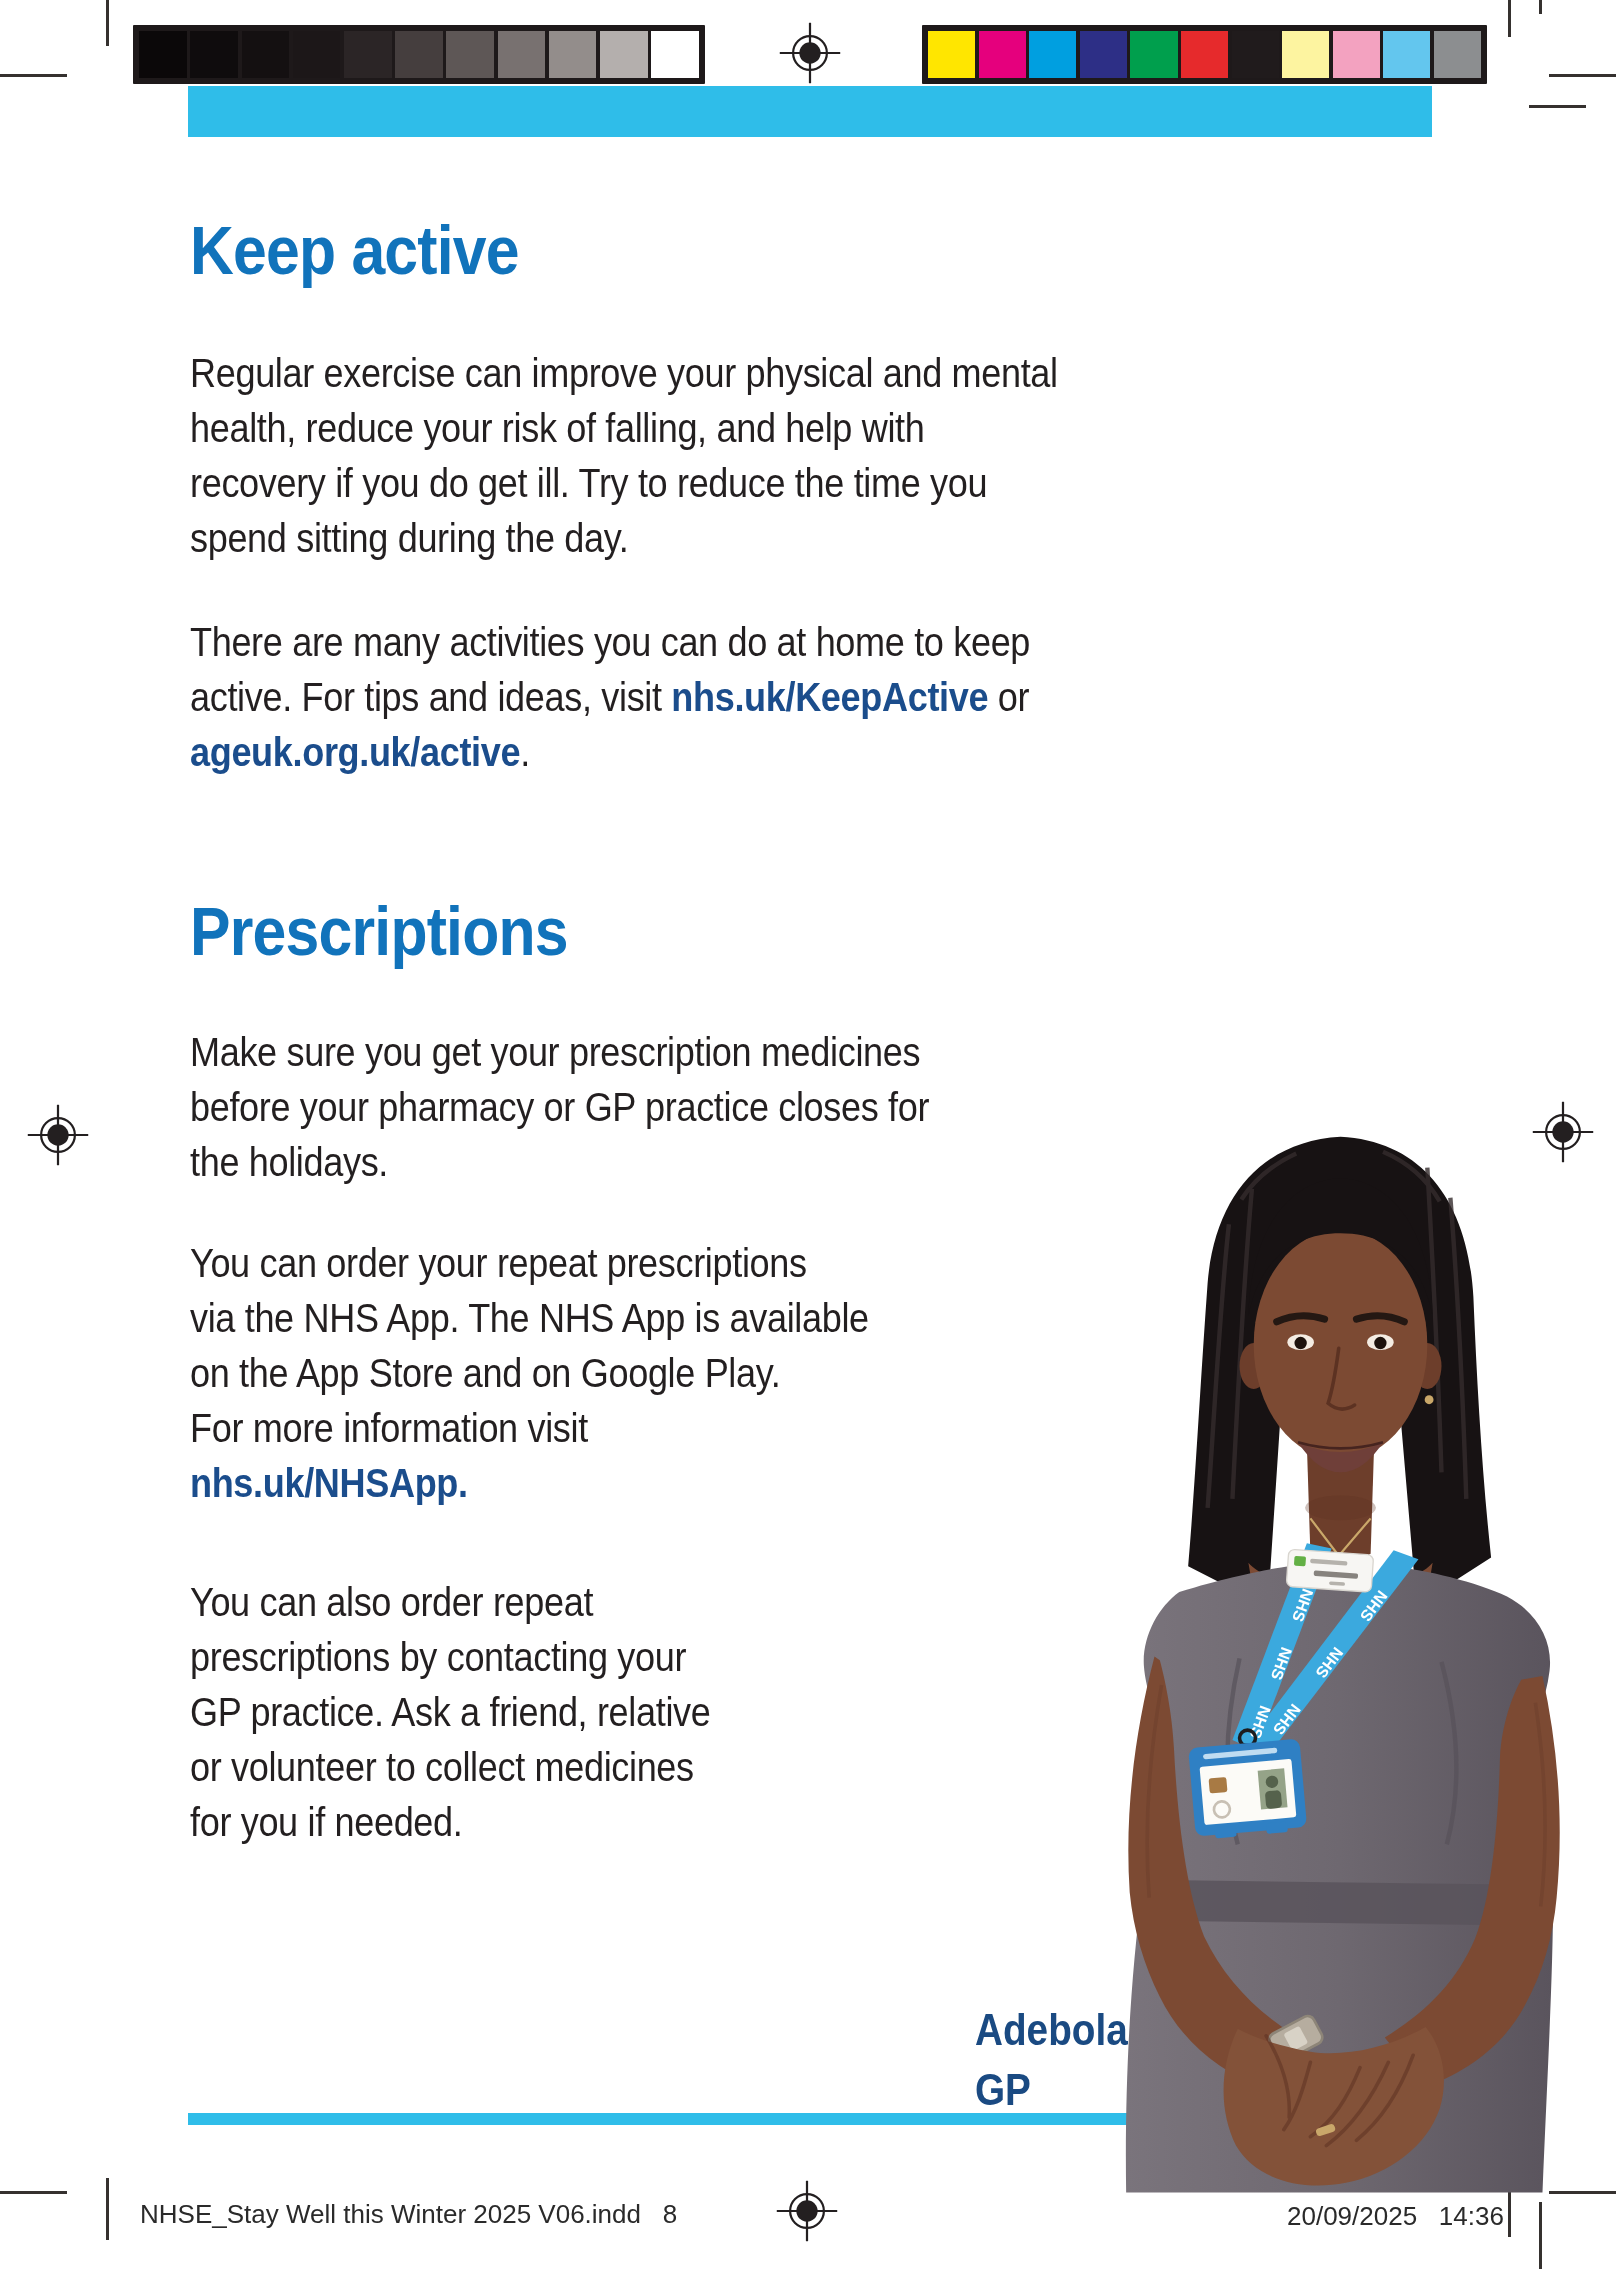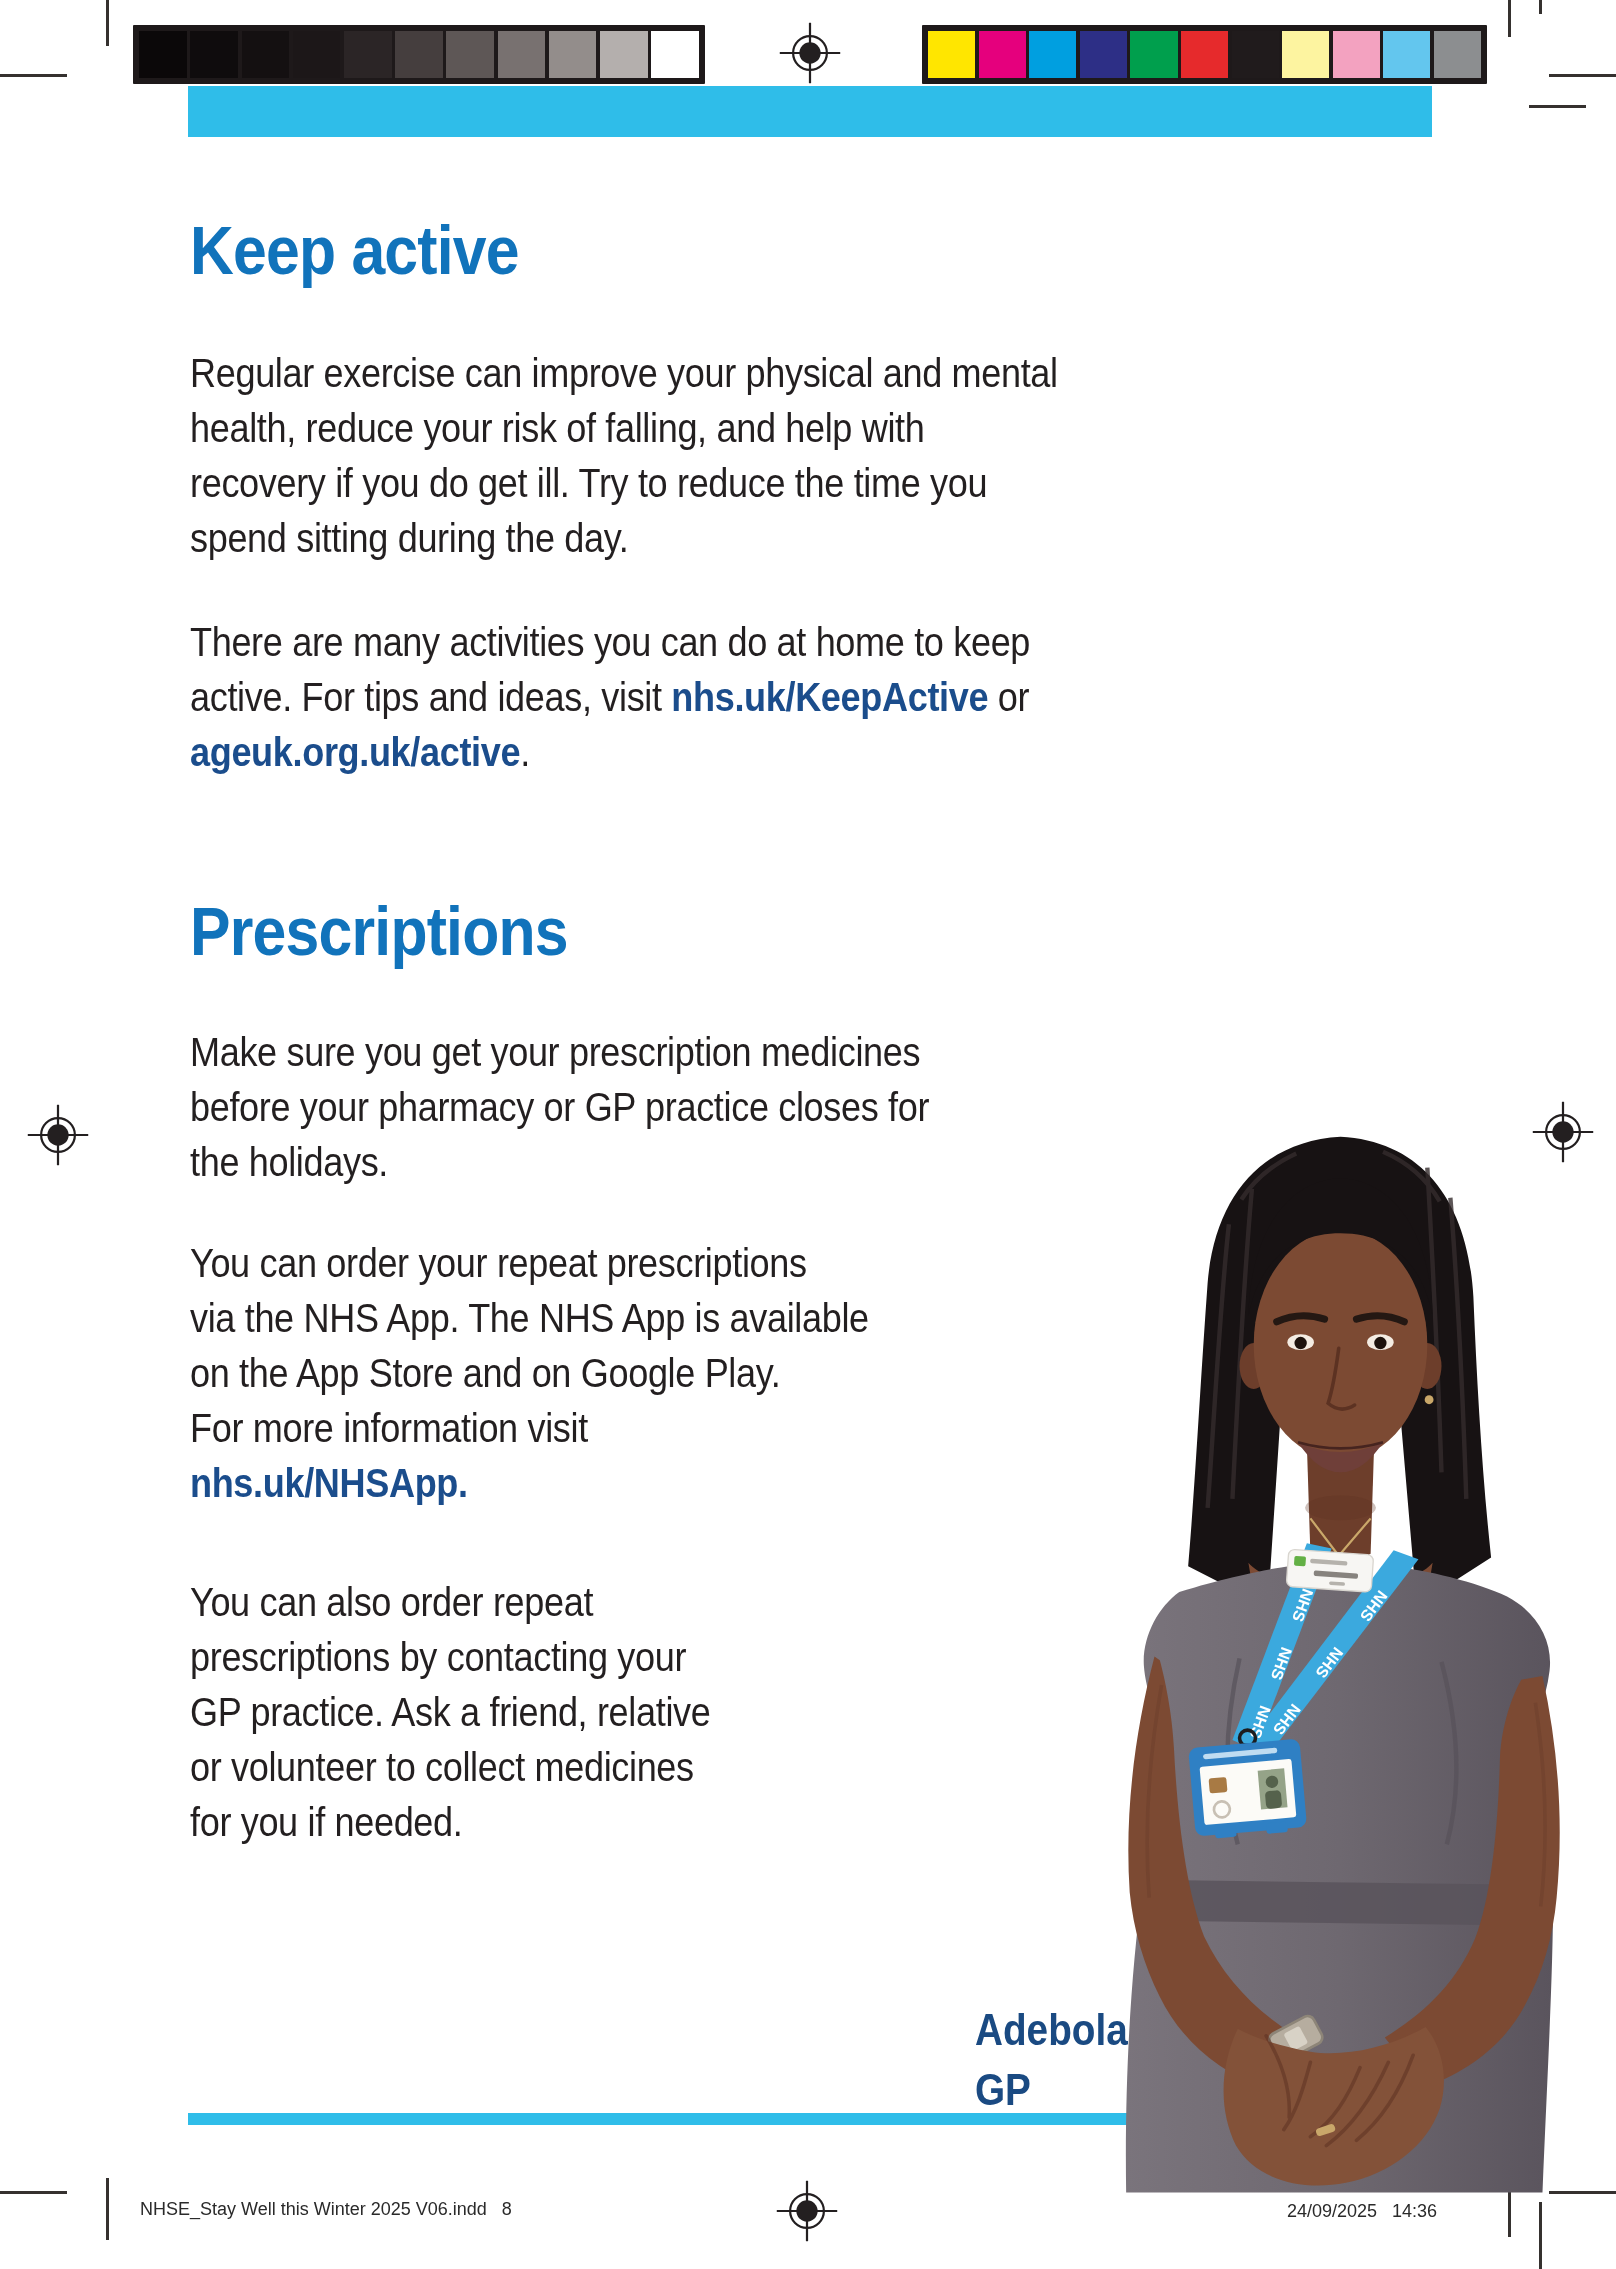--- a/index.html
+++ b/index.html
@@ -24,21 +24,21 @@
   .sec-heading{
     font-size:69px;font-weight:bold;letter-spacing:-0.9px;margin:0;
     color:var(--heading-blue,#1173bb);
   }
   .tline{font-size:41px;line-height:55px;letter-spacing:-0.4px;color:var(--body-text,#231f20);}
   .tline .link{font-weight:bold;color:var(--link-blue,#1b4d8c);}
   .caption-line{
     font-size:44px;line-height:60px;font-weight:bold;
     color:var(--caption-blue,#1a4a82);
   }
-  .footer-text{position:absolute;font-size:18px;color:#2a2a2a;white-space:pre;}
+  .footer-text{position:absolute;font-size:26px;color:#2a2a2a;white-space:pre;}
   
   #photo-svg{position:absolute;left:1104px;top:1122px;width:512px;height:1071px;}
   .lanyard-nhs{font-family:"Liberation Sans",sans-serif;}
 </style>
 </head>
 <body>
 
 <div class="cropline" style="left:106px;top:0;width:2.7px;height:46px;"></div>
 <div class="cropline" style="left:0;top:74px;width:67px;height:2.7px;"></div>
 <div class="cropline" style="left:1508px;top:0;width:2.7px;height:37px;"></div>
@@ -233,14 +233,14 @@
       <rect x="1452" y="2288" width="20" height="22" rx="3" fill="#d8d2c6"></rect>
     </g>
 
     <path d="M1396 2288 C1376 2330 1374 2380 1394 2420 C1416 2458 1468 2472 1518 2462 C1568 2452 1610 2420 1624 2378 C1634 2346 1628 2310 1608 2286 C1566 2310 1516 2320 1478 2314 C1446 2308 1418 2300 1396 2288 Z" fill="#835239"></path>
     <path d="M1566 2326 C1548 2366 1526 2398 1496 2420 M1594 2318 C1580 2356 1560 2390 1530 2414 M1534 2332 C1520 2366 1504 2392 1478 2410 M1478 2326 C1470 2356 1462 2382 1448 2402 M1428 2296 C1446 2326 1456 2356 1454 2388" stroke="#5c3222" stroke-width="4" fill="none" opacity="0.55" stroke-linecap="round"></path>
     <rect x="1484" y="2398" width="22" height="9" rx="4" fill="#c9a76a" transform="rotate(-18 1495 2402)"></rect>
   </g>
 </svg>
 
 <div class="footer-text" style="left:140px;top:2199px;">NHSE_Stay Well this Winter 2025 V06.indd   8</div>
-<div class="footer-text" style="left:1287px;top:2201px;">24/09/2025   14:36</div>
+<div class="footer-text" style="left:1287px;top:2201px;">20/09/2025   14:36</div>
 
 
 </body></html>

